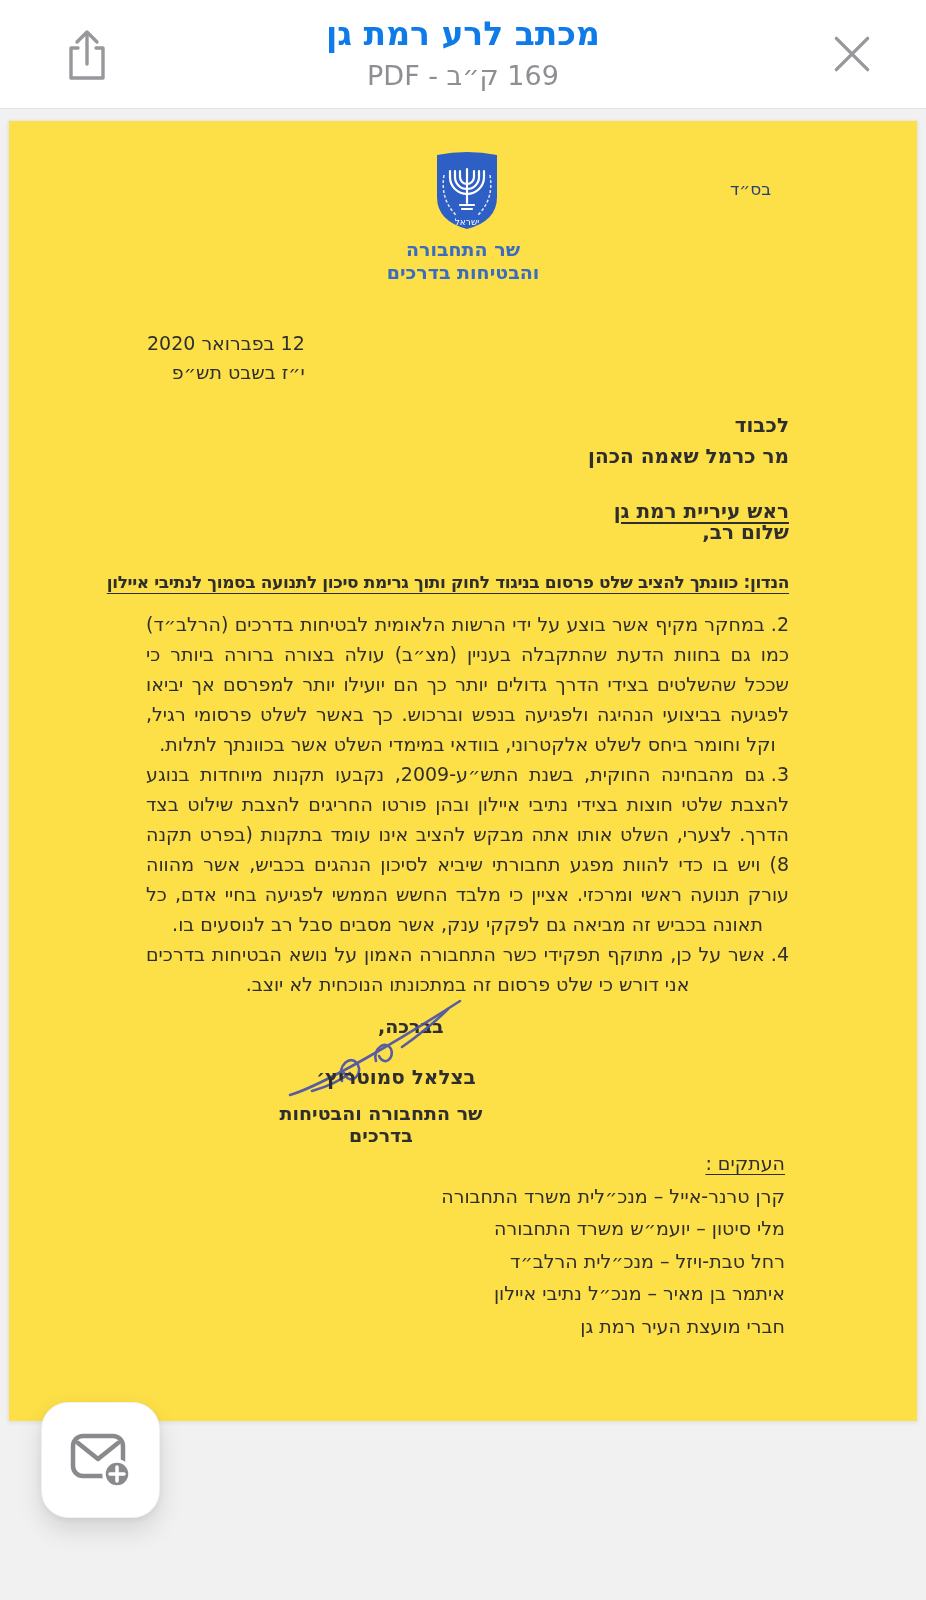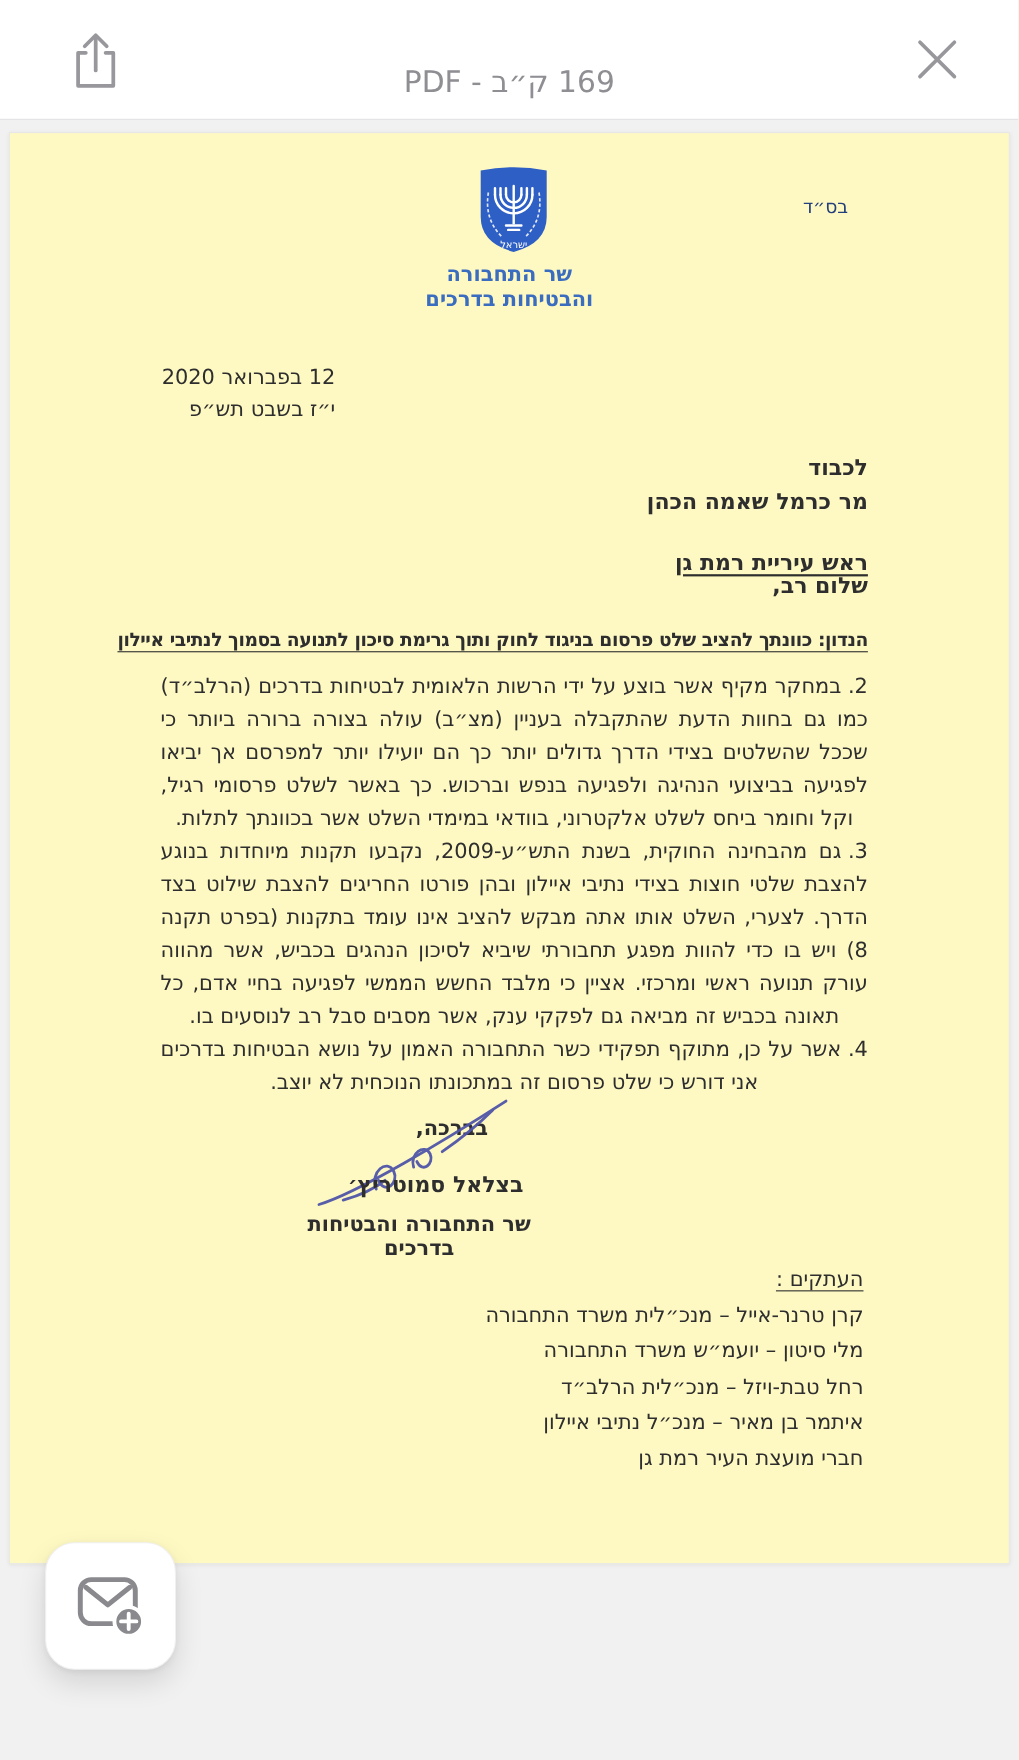--- a/index.html
+++ b/index.html
@@ -12,21 +12,21 @@
   .app-header{position:absolute;top:0;left:0;width:926px;height:108px;background:#ffffff;
     border-bottom:1px solid #e2e2e5;z-index:5;}
   .app-title{position:absolute;top:14px;left:0;width:100%;text-align:center;
     color:#0f7be8;font-size:33px;font-weight:bold;}
   .app-subtitle{position:absolute;top:60px;left:0;width:100%;text-align:center;
     color:#8e8e93;font-size:27px;}
   .share-btn{position:absolute;left:60px;top:26px;width:54px;height:60px;background:none;border:none;padding:0;cursor:pointer;}
   .close-btn{position:absolute;right:50px;top:30px;width:48px;height:48px;background:none;border:none;padding:0;cursor:pointer;}
   
   .preview-area{position:absolute;top:109px;left:0;width:926px;height:1491px;background:#f1f1f2;}
-  .page{position:absolute;top:11px;left:8px;width:910px;height:1302px;background:#fef9c3;
+  .page{position:absolute;top:11px;left:8px;width:910px;height:1302px;background:#fde047;
     border:1px solid #e7e7e9;box-shadow:0 1px 4px rgba(0,0,0,.07);box-sizing:border-box;
     color:#2e2e2e;}
   .bsd{position:absolute;top:58px;right:146px;color:#24407c;font-size:17px;}
   .emblem{position:absolute;top:26px;left:422px;}
   .ministry{position:absolute;top:117px;left:0;width:100%;text-align:center;
     color:#3a6cc0;font-weight:bold;font-size:19px;line-height:23px;}
   .dates{position:absolute;top:208px;left:138px;font-size:19px;line-height:29px;}
   .addressee{position:absolute;top:289px;right:128px;text-align:right;font-weight:bold;
     font-size:20px;line-height:31px;}
   .addressee .underline{text-decoration:underline;text-underline-offset:4px;margin-top:24px;}
@@ -61,20 +61,21 @@
 <header class="app-header">
   <button class="share-btn" aria-label="share">
     <span>
       <svg width="54" height="60" viewBox="0 0 52 60" fill="none">
         <path d="M17 22 H10 V52 H42 V22 H35" stroke="#97979c" stroke-width="3.4" stroke-linecap="round" stroke-linejoin="round"></path>
         <path d="M26 38 V7" stroke="#97979c" stroke-width="3.4" stroke-linecap="round"></path>
         <path d="M16 16 L26 6 L36 16" stroke="#97979c" stroke-width="3.4" stroke-linecap="round" stroke-linejoin="round"></path>
       </svg>
     </span>
   </button>
+  <div class="app-title" dir="rtl">מכתב לרע רמת גן</div>
   <div class="app-subtitle" dir="rtl">169 ק״ב - PDF</div>
   <button class="close-btn" aria-label="close">
     <span>
       <svg width="48" height="48" viewBox="0 0 46 46" fill="none">
         <path d="M8 8 L38 38 M38 8 L8 38" stroke="#97979c" stroke-width="3.2" stroke-linecap="round"></path>
       </svg>
     </span>
   </button>
 </header>
 

